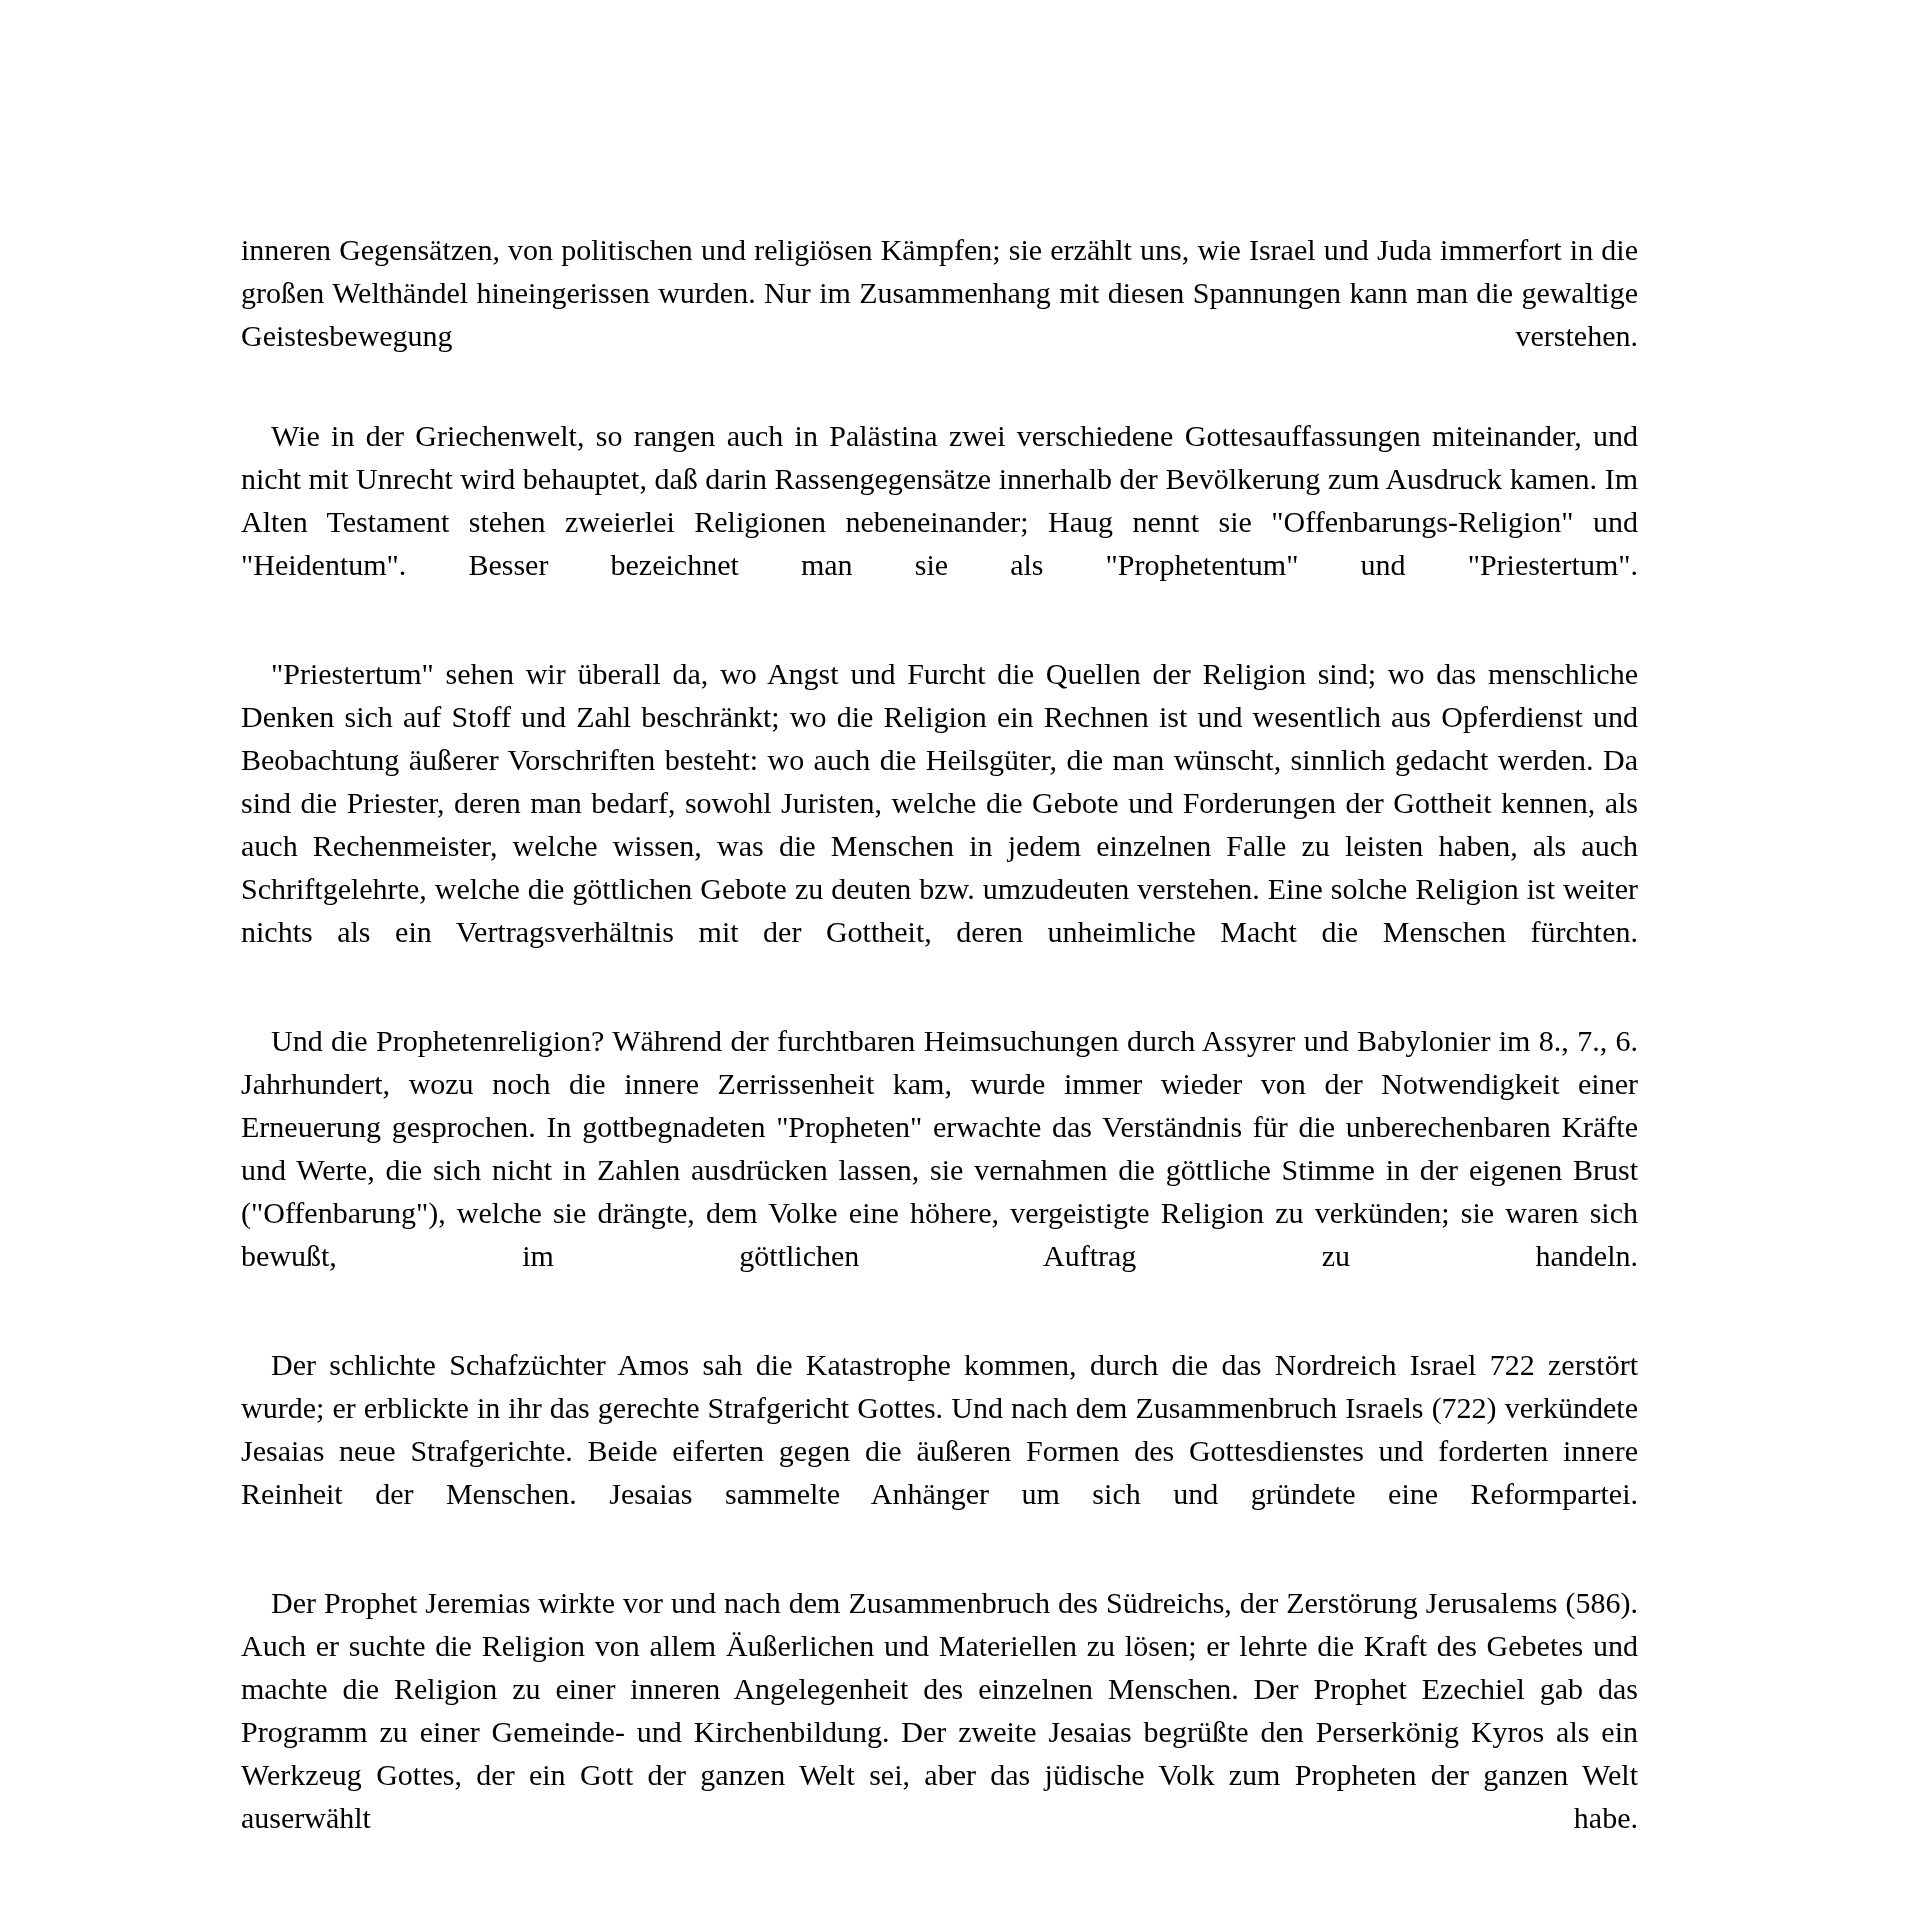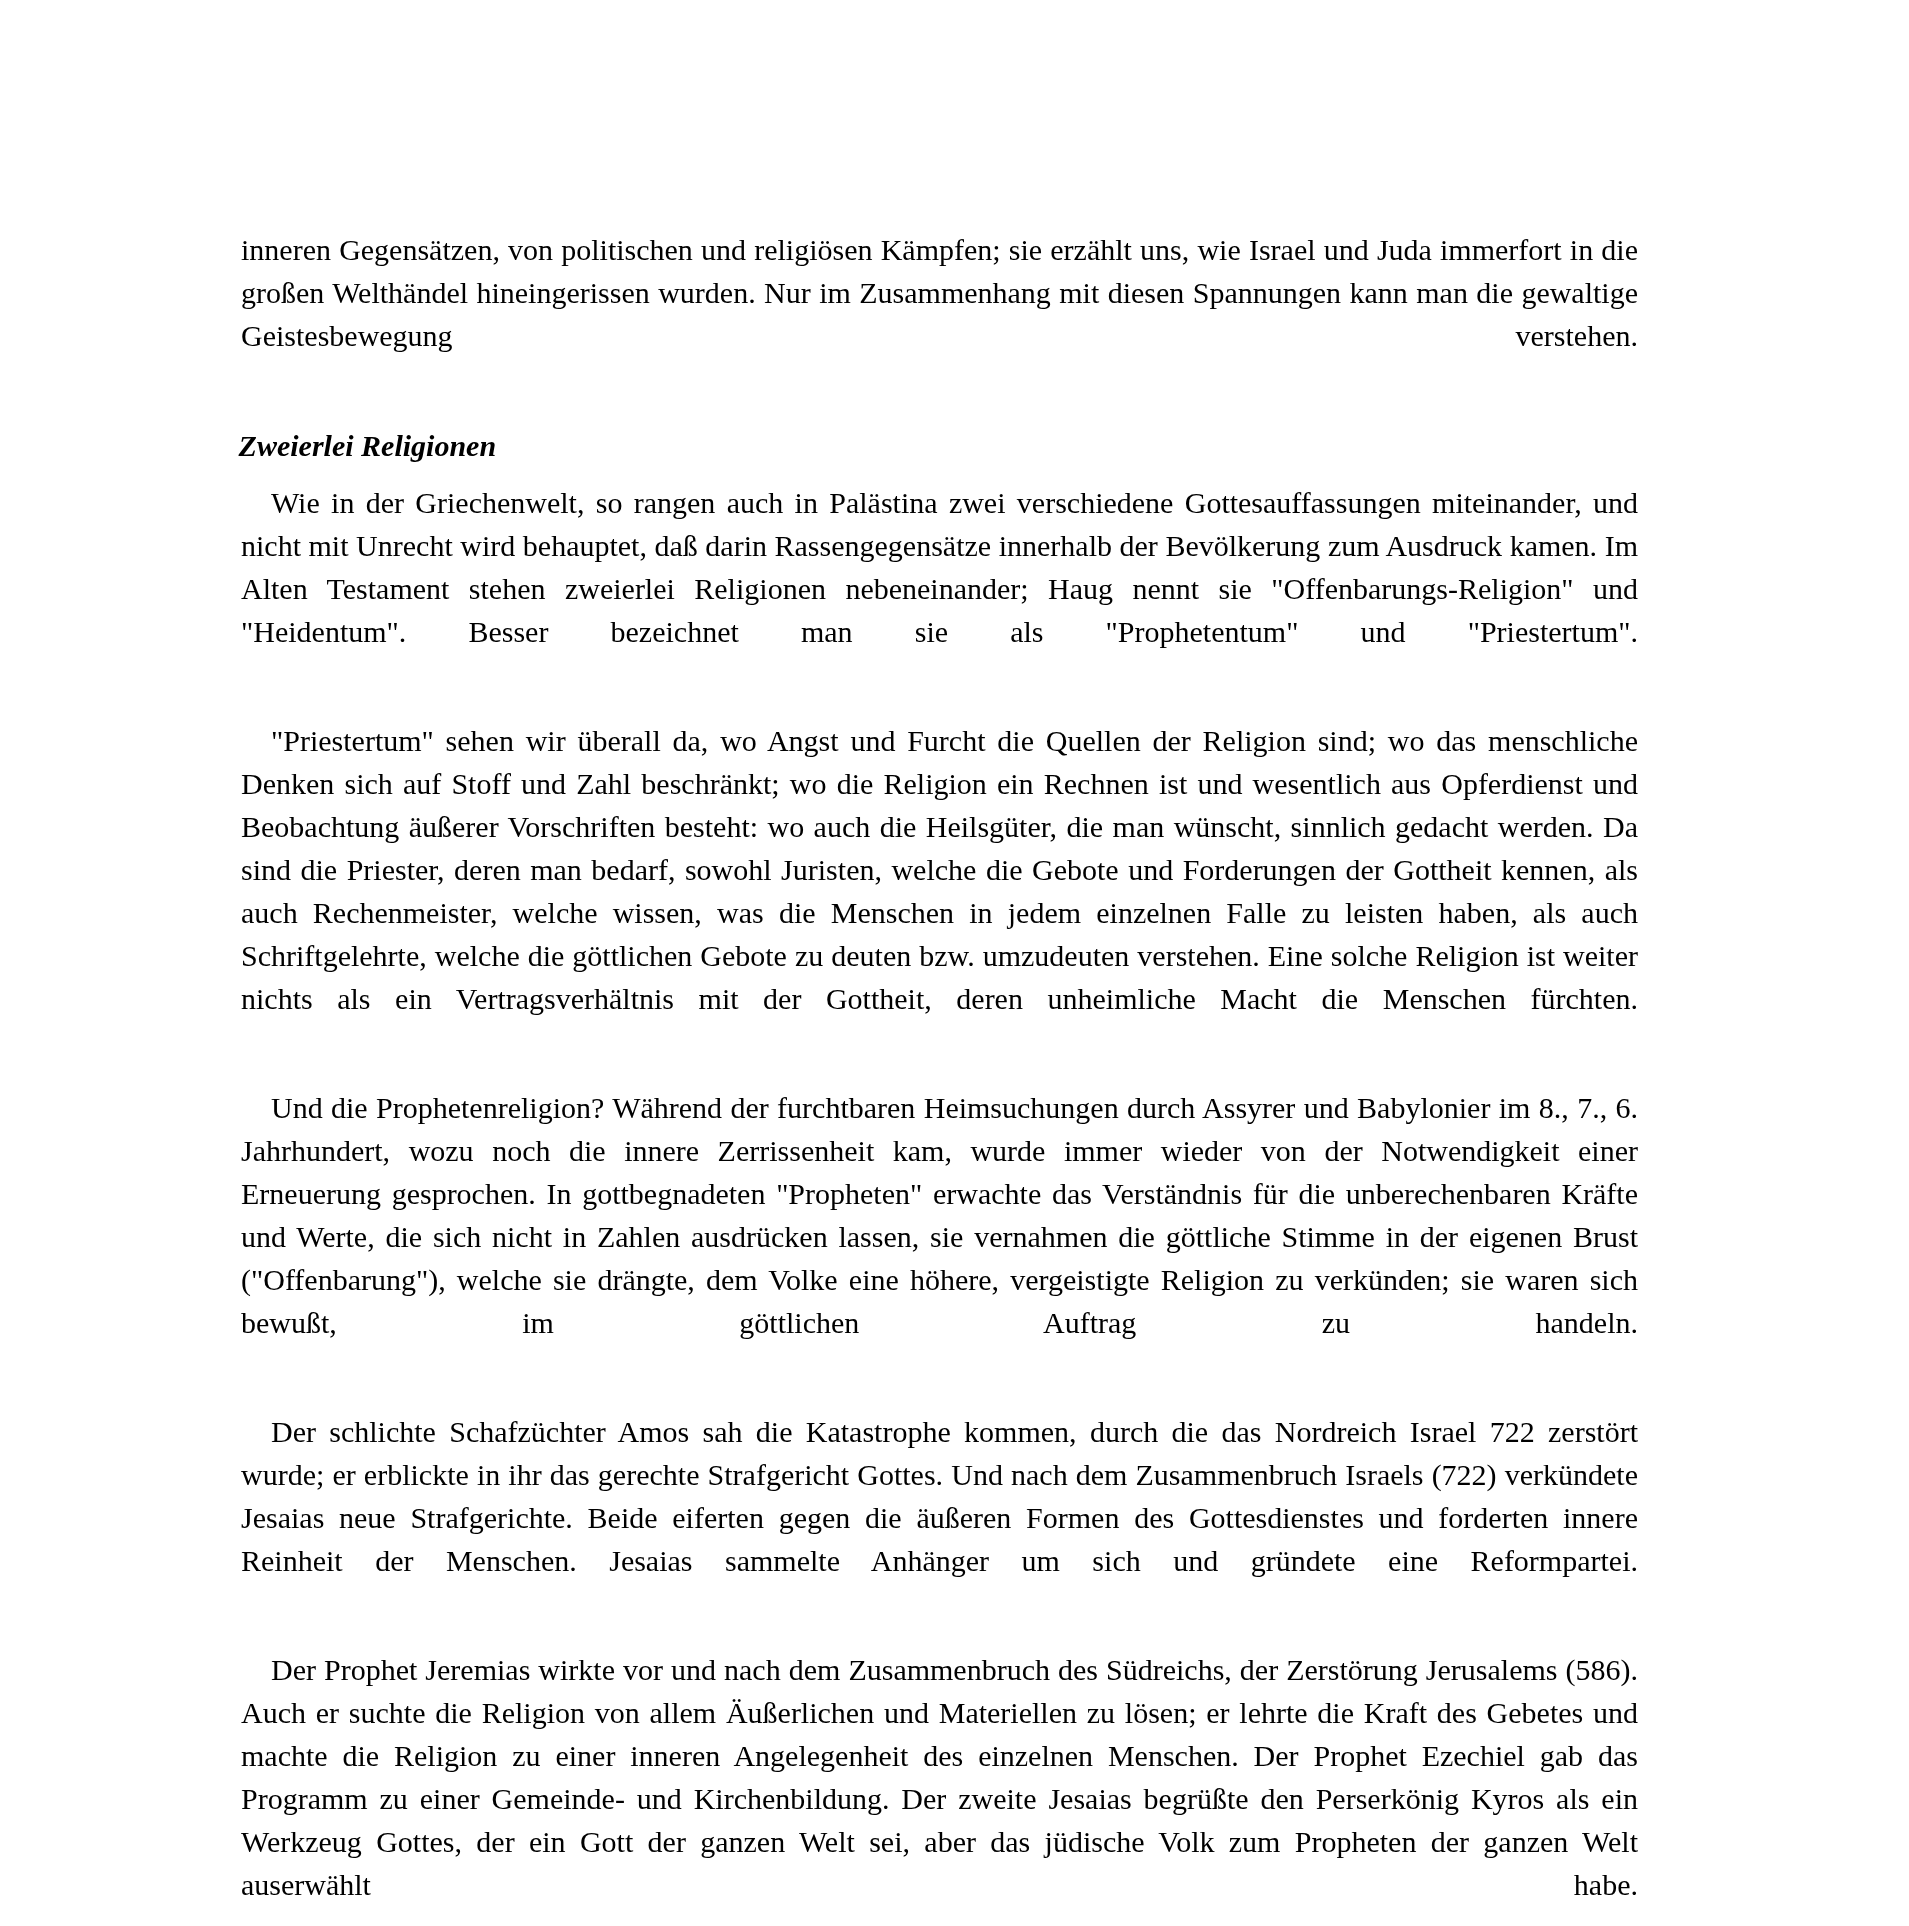--- a/index.html
+++ b/index.html
@@ -67,23 +67,20 @@
 </style>
 </head>
 <body>
 
 <div class="page">
 
   <div class="text-column">
 
     <p class="body-par lead">inneren Gegensätzen, von politischen und religiösen Kämpfen; sie erzählt uns, wie Israel und Juda immerfort in die großen Welthändel hineingerissen wurden. Nur im Zusammenhang mit diesen Spannungen kann man die gewaltige Geistesbewegung verstehen.</p>
 
-    <div class="heading-block">
-      <h2 class="section-heading">Zweierlei Religionen</h2>
-    </div>
 
     <p class="body-par indent">Wie in der Griechenwelt, so rangen auch in Palästina zwei verschiedene Gottesauffassungen miteinander, und nicht mit Unrecht wird behauptet, daß darin Rassengegensätze innerhalb der Bevölkerung zum Ausdruck kamen. Im Alten Testament stehen zweierlei Religionen nebeneinander; Haug nennt sie "Offenbarungs-Religion" und "Heidentum". Besser bezeichnet man sie als "Prophetentum" und "Priestertum".</p>
 
     <p class="body-par indent gap-before">"Priestertum" sehen wir überall da, wo Angst und Furcht die Quellen der Religion sind; wo das menschliche Denken sich auf Stoff und Zahl beschränkt; wo die Religion ein Rechnen ist und wesentlich aus Opferdienst und Beobachtung äußerer Vorschriften besteht: wo auch die Heilsgüter, die man wünscht, sinnlich gedacht werden. Da sind die Priester, deren man bedarf, sowohl Juristen, welche die Gebote und Forderungen der Gottheit kennen, als auch Rechenmeister, welche wissen, was die Menschen in jedem einzelnen Falle zu leisten haben, als auch Schriftgelehrte, welche die göttlichen Gebote zu deuten bzw. umzudeuten verstehen. Eine solche Religion ist weiter nichts als ein Vertragsverhältnis mit der Gottheit, deren unheimliche Macht die Menschen fürchten.</p>
 
     <p class="body-par indent gap-before">Und die Prophetenreligion? Während der furchtbaren Heimsuchungen durch Assyrer und Babylonier im 8., 7., 6. Jahrhundert, wozu noch die innere Zerrissenheit kam, wurde immer wieder von der Notwendigkeit einer Erneuerung gesprochen. In gottbegnadeten "Propheten" erwachte das Verständnis für die unberechenbaren Kräfte und Werte, die sich nicht in Zahlen ausdrücken lassen, sie vernahmen die göttliche Stimme in der eigenen Brust ("Offenbarung"), welche sie drängte, dem Volke eine höhere, vergeistigte Religion zu verkünden; sie waren sich bewußt, im göttlichen Auftrag zu handeln.</p>
 
     <p class="body-par indent gap-before">Der schlichte Schafzüchter Amos sah die Katastrophe kommen, durch die das Nordreich Israel 722 zerstört wurde; er erblickte in ihr das gerechte Strafgericht Gottes. Und nach dem Zusammenbruch Israels (722) verkündete Jesaias neue Strafgerichte. Beide eiferten gegen die äußeren Formen des Gottesdienstes und forderten innere Reinheit der Menschen. Jesaias sammelte Anhänger um sich und gründete eine Reformpartei.</p>
 
     <p class="body-par indent gap-before">Der Prophet Jeremias wirkte vor und nach dem Zusammenbruch des Südreichs, der Zerstörung Jerusalems (586). Auch er suchte die Religion von allem Äußerlichen und Materiellen zu lösen; er lehrte die Kraft des Gebetes und machte die Religion zu einer inneren Angelegenheit des einzelnen Menschen. Der Prophet Ezechiel gab das Programm zu einer Gemeinde- und Kirchenbildung. Der zweite Jesaias begrüßte den Perserkönig Kyros als ein Werkzeug Gottes, der ein Gott der ganzen Welt sei, aber das jüdische Volk zum Propheten der ganzen Welt auserwählt habe.</p>

